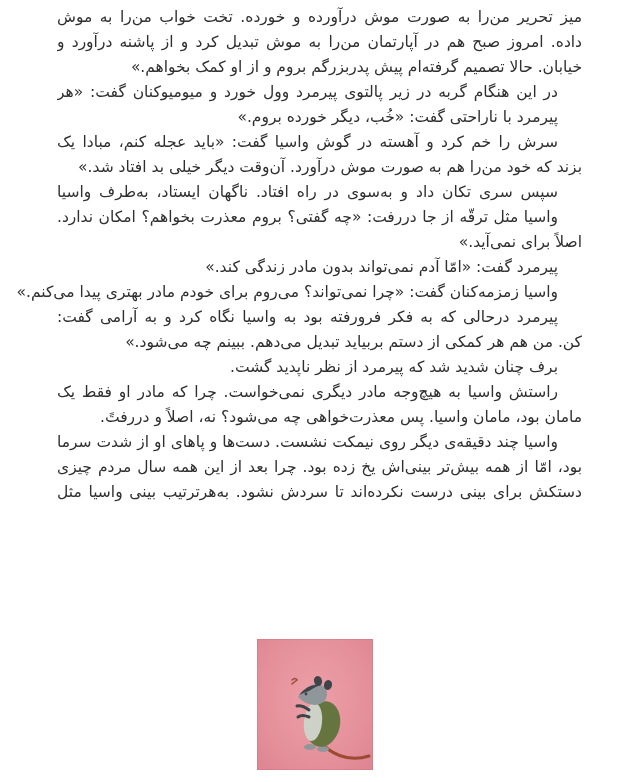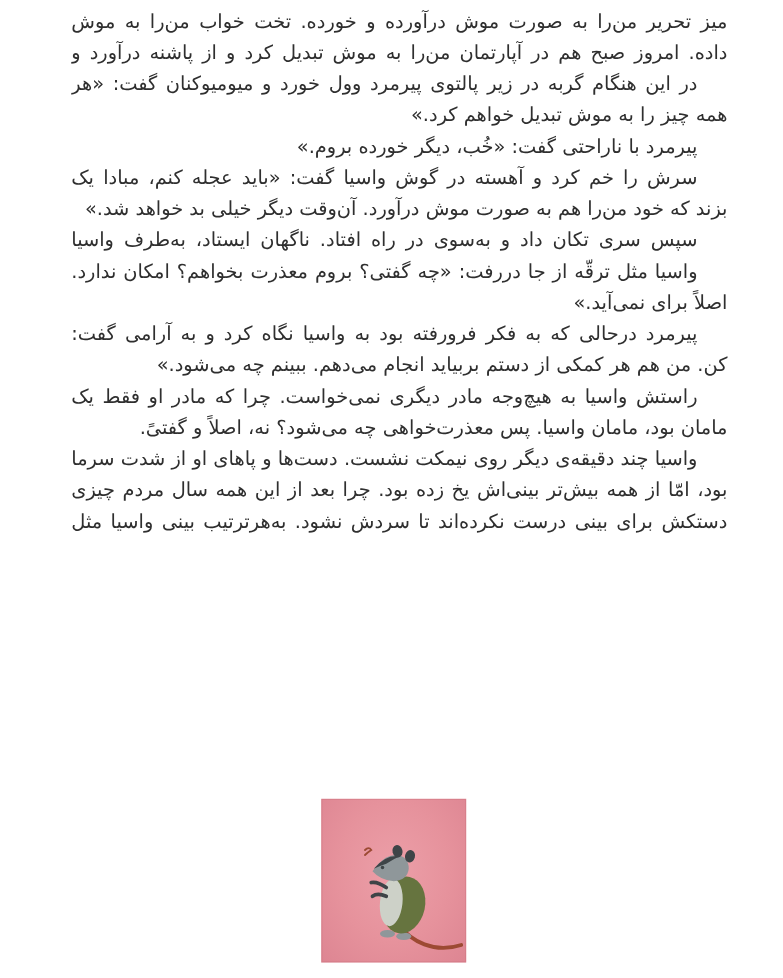--- a/index.html
+++ b/index.html
@@ -62,32 +62,35 @@
   .mouse-foot   { fill: var(--mouse-head, #8f979a); }
   .mouse-tail   { stroke: var(--tail-color, #9c4a33); stroke-width: 3; stroke-linecap: round; fill: none; }
   .mouse-tuft   { stroke: var(--tail-color, #9c4a33); stroke-width: 1.5; stroke-linecap: round; fill: none; }
 </style>
 </head>
 <body>
 
 <div class="text-block" id="story">
     <div class="line justify">میز تحریر من‌را به صورت موش درآورده و خورده. تخت خواب من‌را به موش تبدیل کرده و قورت</div>
     <div class="line justify">داده. امروز صبح هم در آپارتمان من‌را به موش تبدیل کرد و از پاشنه درآورد و خورد و دوید توی</div>
+    <div class="line">خیابان. حالا تصمیم گرفته‌ام پیش پدربزرگم بروم و از او کمک بخواهم.»</div>
     <div class="line justify indent">در این هنگام گربه در زیر پالتوی پیرمرد وول خورد و میومیوکنان گفت: «هر کاری بکنی باز</div>
-    <div class="line">همه چیز را به موش تبدیل خواهم کرد.»</div>
     <div class="line indent">پیرمرد با ناراحتی گفت: «خُب، دیگر خورده بروم.»</div>
     <div class="line justify indent">سرش را خم کرد و آهسته در گوش واسیا گفت: «باید عجله کنم، مبادا یک وقت به سرش</div>
-    <div class="line">بزند که خود من‌را هم به صورت موش درآورد. آن‌وقت دیگر خیلی بد خواهد شد.»</div>
+    <div class="line">بزند که خود من‌را هم به صورت موش درآورد. آن‌وقت دیگر خیلی بد افتاد شد.»</div>
     <div class="line justify indent">سپس سری تکان داد و به‌سوی در راه افتاد. ناگهان ایستاد، به‌طرف واسیا برگشت و گفت:</div>
     <div class="line justify indent">واسیا مثل ترقّه از جا دررفت: «چه گفتی؟ بروم معذرت بخواهم؟ امکان ندارد. من از این کار</div>
     <div class="line">اصلاً برای نمی‌آید.»</div>
+    <div class="line indent">پیرمرد گفت: «امّا آدم نمی‌تواند بدون مادر زندگی کند.»</div>
+    <div class="line indent">واسیا زمزمه‌کنان گفت: «چرا نمی‌تواند؟ می‌روم برای خودم مادر بهتری پیدا می‌کنم.»</div>
     <div class="line justify indent">پیرمرد درحالی که به فکر فرورفته بود به واسیا نگاه کرد و به آرامی گفت: «بسیار خُب. امتحان</div>
-    <div class="line">کن. من هم هر کمکی از دستم بربیاید انجام می‌دهم. ببینم چه می‌شود.»</div>
+    <div class="line">کن. من هم هر کمکی از دستم بربیاید تبدیل می‌دهم. ببینم چه می‌شود.»</div>
+    <div class="line indent">برف چنان شدید شد که پیرمرد از نظر ناپدید گشت.</div>
     <div class="line justify indent">راستش واسیا به هیچ‌وجه مادر دیگری نمی‌خواست. چرا که مادر او فقط یک مادر نبود. او</div>
-    <div class="line">مامان بود، مامان واسیا. پس معذرت‌خواهی چه می‌شود؟ نه، اصلاً و گفتیً.</div>
+    <div class="line">مامان بود، مامان واسیا. پس معذرت‌خواهی چه می‌شود؟ نه، اصلاً و دررفتً.</div>
     <div class="line justify indent">واسیا چند دقیقه‌ی دیگر روی نیمکت نشست. دست‌ها و پاهای او از شدت سرما کرخت شده</div>
     <div class="line justify">بود، امّا از همه بیش‌تر بینی‌اش یخ زده بود. چرا بعد از این همه سال مردم چیزی مثل کفش یا</div>
     <div class="line justify">دستکش برای بینی درست نکرده‌اند تا سردش نشود. به‌هرترتیب بینی واسیا مثل کلم یخ بسته</div>
   </div>
 
 <figure class="illustration">
   <svg viewBox="0 0 116 131" xmlns="http://www.w3.org/2000/svg" aria-hidden="true">
 
     <path class="mouse-tail" d="M 62 101 C 72 114, 90 124, 112 117"></path>
 

